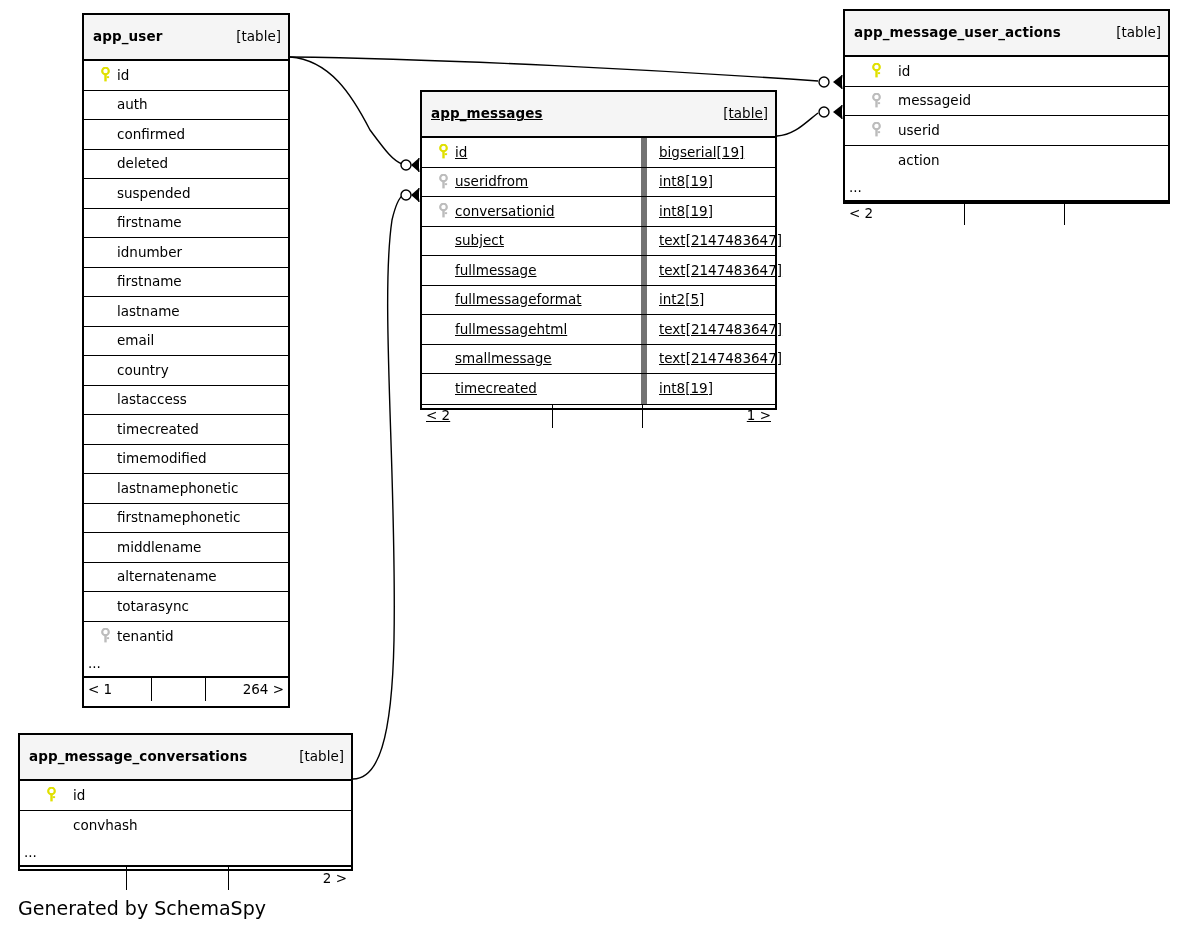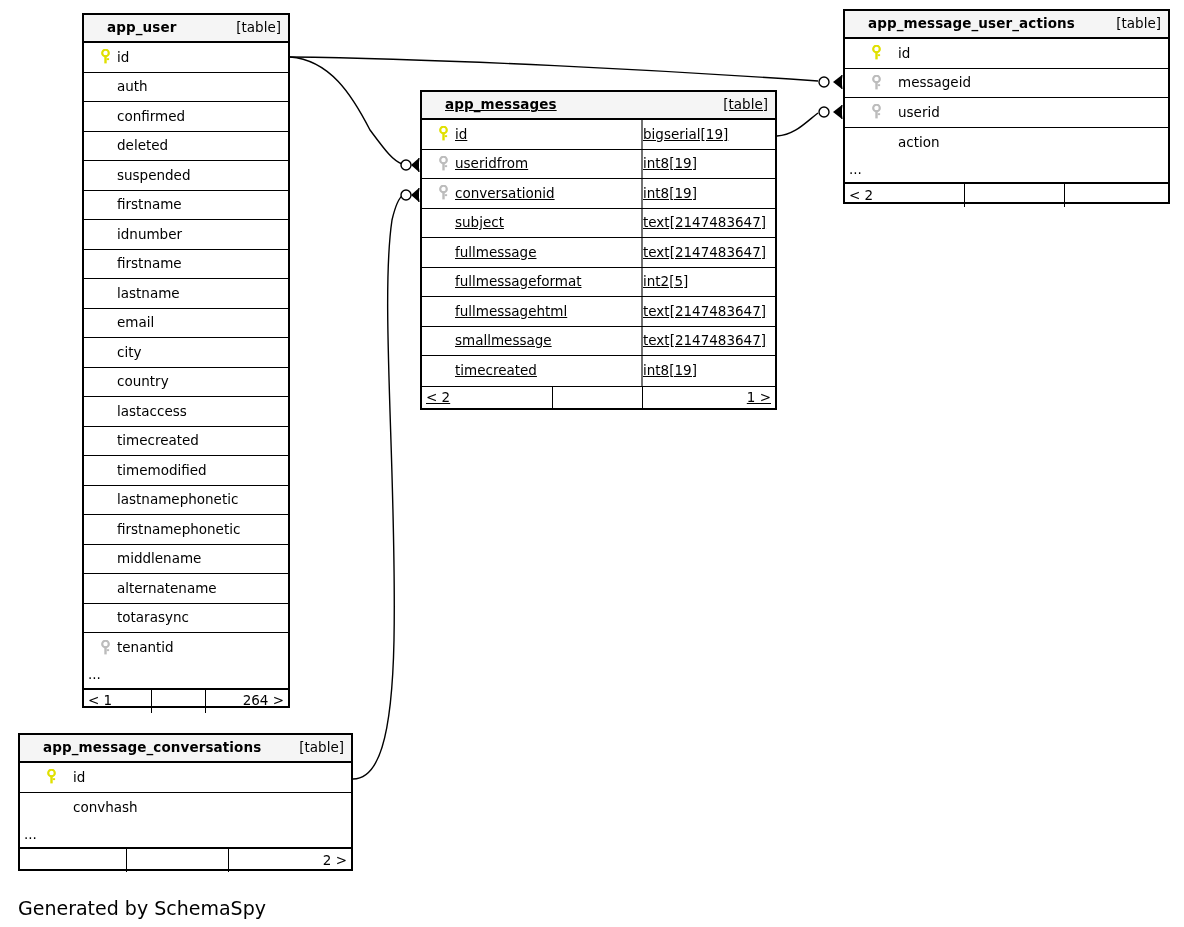--- a/index.html
+++ b/index.html
@@ -35,22 +35,22 @@
     font-size: 13.5px;
     line-height: 1;
   }
   .tbl-header {
     display: flex;
     align-items: center;
     justify-content: space-between;
     background: #f5f5f5;
     border-bottom: 2px solid #000000;
     box-sizing: border-box;
-    height: 28px;
-    padding: 0 7px 0 23px;
+    height: 46px;
+    padding: 0 7px 0 9px;
   }
   .tbl-name {
     font-weight: bold;
     font-size: 13.5px;
     letter-spacing: 0.1px;
     white-space: nowrap;
   }
   .tbl-tag {
     font-size: 13.5px;
     white-space: nowrap;
@@ -74,22 +74,22 @@
     white-space: nowrap;
     overflow: hidden;
     margin-left: 8px;
   }
   .cell-name.indent-wide { padding-left: 18px; }
 
   .cell-type {
     display: flex;
     align-items: center;
     box-sizing: border-box;
-    border-left: 2px solid #737373;
-    padding-left: 0;
+    border-left: 6px solid #737373;
+    padding-left: 12px;
     white-space: nowrap;
   }
 
   .colname { display: inline-block; }
 
   
   .key-slot {
     display: inline-flex;
     align-items: center;
     justify-content: flex-start;
@@ -282,26 +282,20 @@
       </div>
     <div class="tbl-row">
         <div class="cell-name">
           <span class="key-slot"></span>
           <span class="colname">email</span>
         </div>
       </div>
     <div class="tbl-row">
         <div class="cell-name">
           <span class="key-slot"></span>
-          <span class="colname">city</span>
-        </div>
-      </div>
-    <div class="tbl-row">
-        <div class="cell-name">
-          <span class="key-slot"></span>
           <span class="colname">country</span>
         </div>
       </div>
     <div class="tbl-row">
         <div class="cell-name">
           <span class="key-slot"></span>
           <span class="colname">lastaccess</span>
         </div>
       </div>
     <div class="tbl-row">

